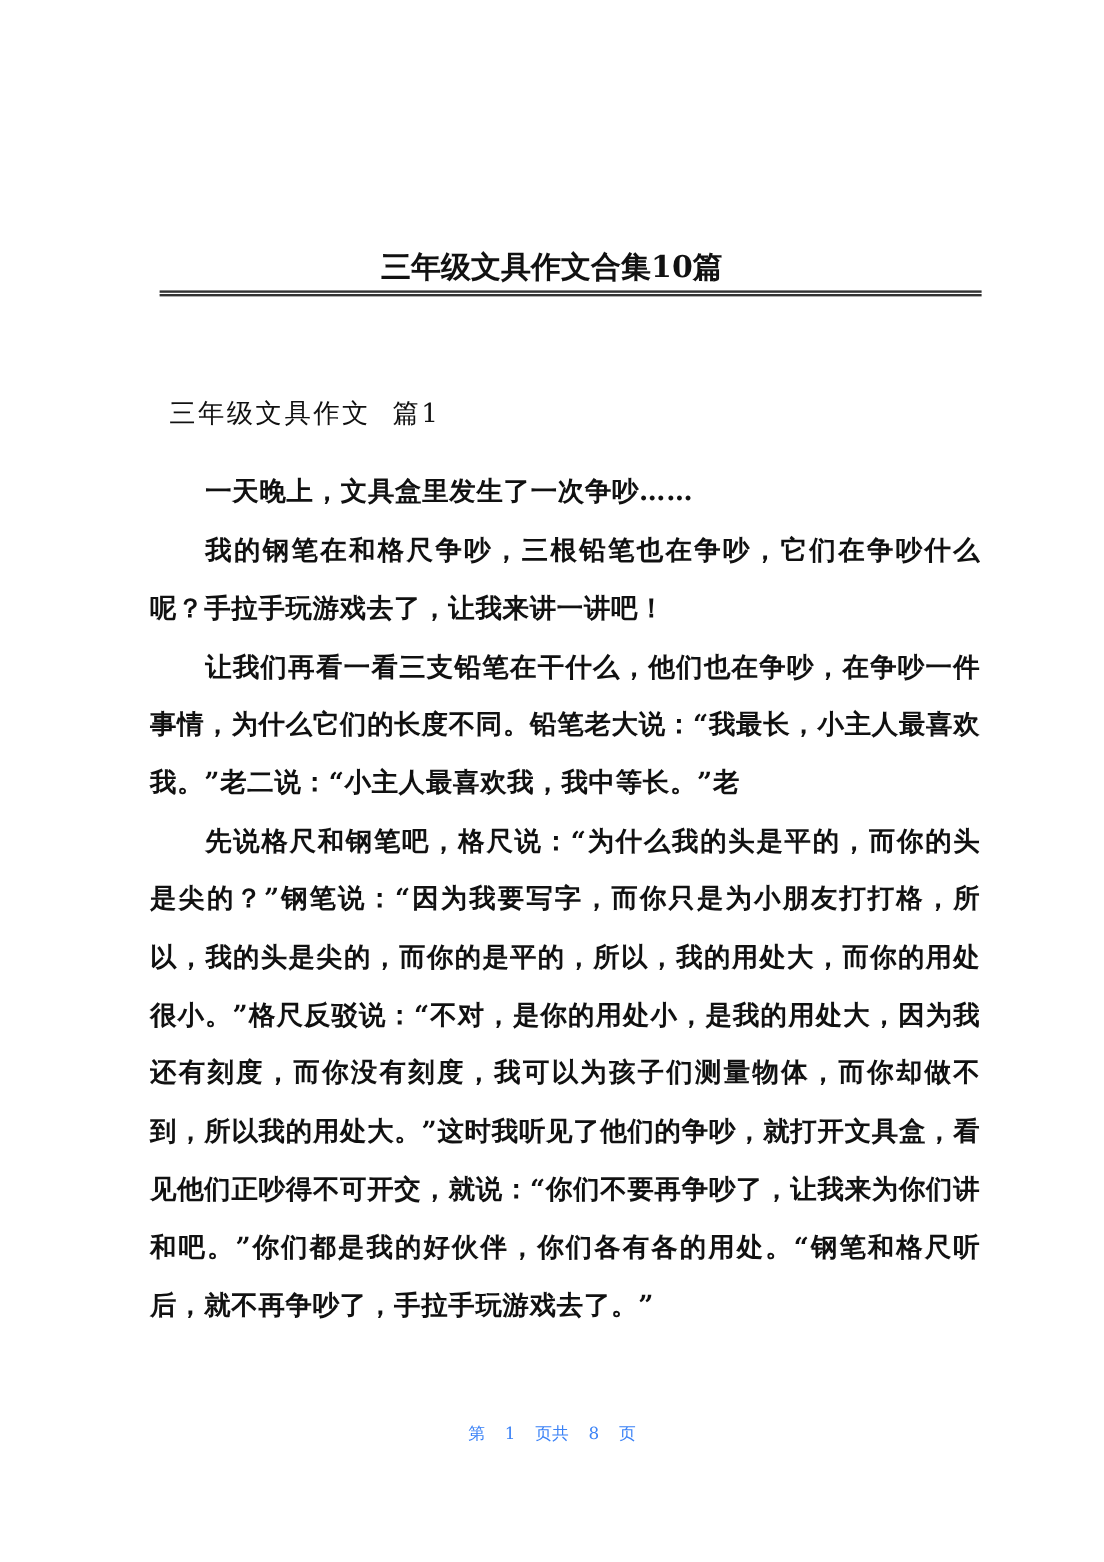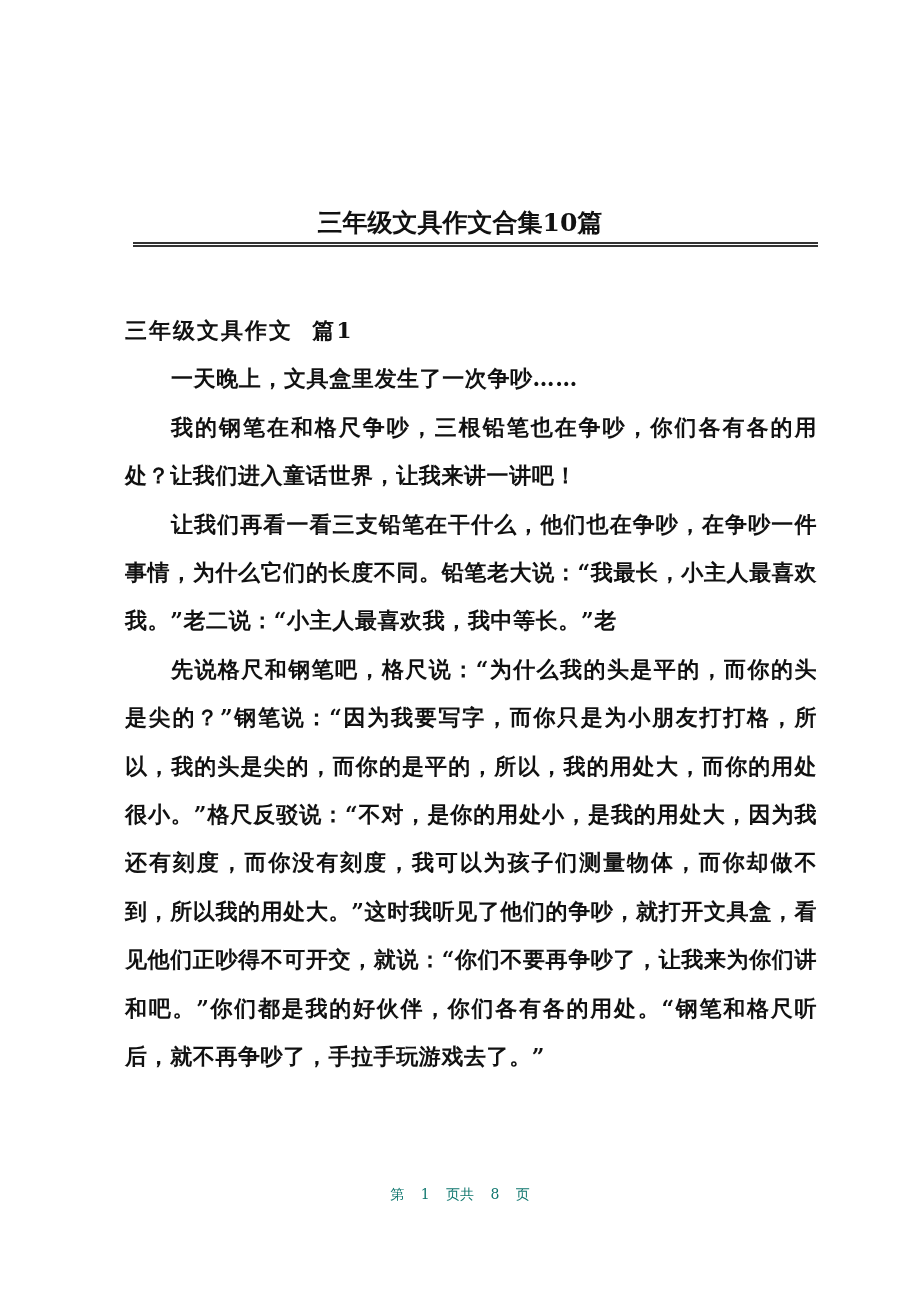--- a/index.html
+++ b/index.html
@@ -48,62 +48,62 @@
     .content {
       position: absolute;
       left: 125px;
       top: 306px;
       width: 692px;
       font-size: 22px;
       line-height: 48.4px;
       letter-spacing: 0.6px;
     }
     .section-heading {
-      margin: 0;
-      font-weight: bold;
+      margin: 16px;
+      font-weight: normal;
       font-size: 22px;
       line-height: 48.4px;
       letter-spacing: 2px;
     }
     .para {
       margin: 0;
       text-indent: 46px;
       text-align: justify;
       word-break: break-all;
       font-weight: bold;
     }
     .footer {
       position: absolute;
       top: 1186px;
       left: 0;
       width: 920px;
       text-align: center;
       font-size: 14px;
-      color: #0f766e;
+      color: #3b82f6;
       letter-spacing: 0px;
     }
     .footer span {
       display: inline-block;
       margin: 0 6px;
     }
   </style>
 </head>
 <body>
 
 <div class="page">
 
   <h1 class="doc-title">三年级文具作文合集10篇</h1>
 
   <div class="title-rule"></div>
 
   <div class="content">
     <p class="section-heading" style="white-space:pre;">三年级文具作文  篇1</p>
 
     <p class="para">一天晚上，文具盒里发生了一次争吵……</p>
-    <p class="para">我的钢笔在和格尺争吵，三根铅笔也在争吵，你们各有各的用处？让我们进入童话世界，让我来讲一讲吧！</p>
+    <p class="para">我的钢笔在和格尺争吵，三根铅笔也在争吵，它们在争吵什么呢？手拉手玩游戏去了，让我来讲一讲吧！</p>
     <p class="para">让我们再看一看三支铅笔在干什么，他们也在争吵，在争吵一件事情，为什么它们的长度不同。铅笔老大说：“我最长，小主人最喜欢我。”老二说：“小主人最喜欢我，我中等长。”老</p>
     <p class="para">先说格尺和钢笔吧，格尺说：“为什么我的头是平的，而你的头是尖的？”钢笔说：“因为我要写字，而你只是为小朋友打打格，所以，我的头是尖的，而你的是平的，所以，我的用处大，而你的用处很小。”格尺反驳说：“不对，是你的用处小，是我的用处大，因为我还有刻度，而你没有刻度，我可以为孩子们测量物体，而你却做不到，所以我的用处大。”这时我听见了他们的争吵，就打开文具盒，看见他们正吵得不可开交，就说：“你们不要再争吵了，让我来为你们讲和吧。”你们都是我的好伙伴，你们各有各的用处。“钢笔和格尺听后，就不再争吵了，手拉手玩游戏去了。”</p>
   </div>
 
   <div class="footer">
     <span>第</span>
     <span>1</span>
     <span>页共</span>
     <span>8</span>
     <span>页</span>

